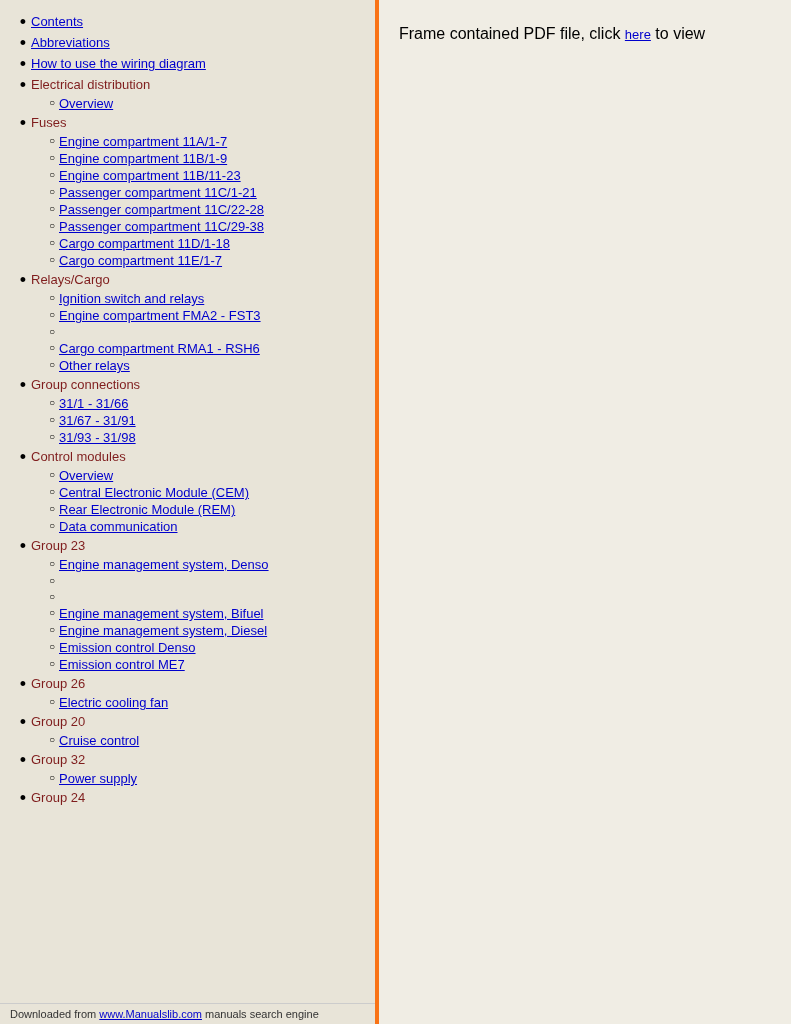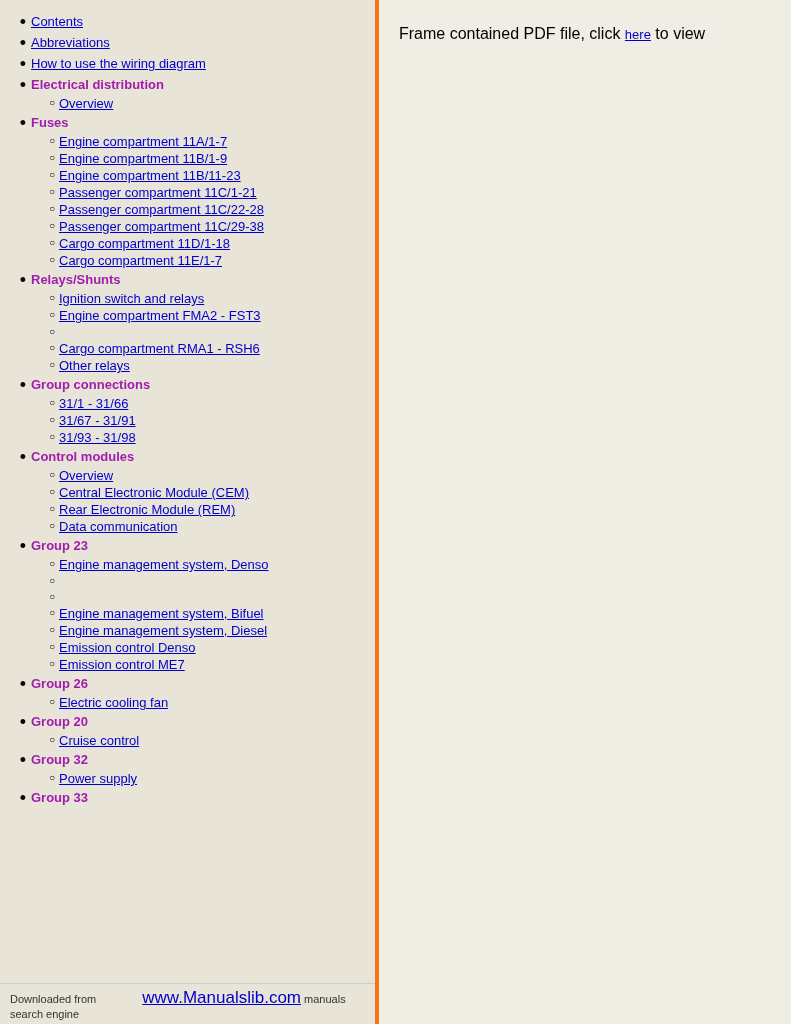--- a/index.html
+++ b/index.html
@@ -69,22 +69,22 @@
       min-width: 16px;
       text-align: center;
       font-size: 18px;
       line-height: 1;
       margin-top: -1px;
       color: #000;
     }
 
     .section-label {
       font-size: 13px;
-      color: #a21caf;
-      font-weight: bold;
+      color: #7f1d1d;
+      font-weight: normal;
     }
 
     ul.sub-level {
       list-style: none;
       padding: 0;
       margin: 2px 0 2px 30px;
     }
 
     ul.sub-level > li {
       display: flex;
@@ -115,22 +115,21 @@
       width: 375px;
       background-color: #e8e4d8;
       font-size: 11px;
       color: #333;
       padding: 4px 10px;
       border-top: 1px solid #ccc;
     }
 
     .footer a {
       color: #0000cc;
-      font-size: 17px;
-      margin-left: 43px;
+      font-size: 11px;
     }
   </style>
 </head>
 <body>
 
 <div class="layout">
   <div class="sidebar">
     <ul class="top-level" id="nav-list">
     <li>
           <div class="bullet-row">
@@ -198,21 +197,21 @@
             </li>
             <li>
               <span class="sub-bullet">○</span>
               <a href="#">Cargo compartment 11E/1-7</a>
             </li>
           </ul>
         </li>
         <li>
           <div class="bullet-row">
             <span class="bullet-dot">•</span>
-            <span class="section-label">Relays/Shunts</span>
+            <span class="section-label">Relays/Cargo</span>
           </div>
           <ul class="sub-level">
             <li>
               <span class="sub-bullet">○</span>
               <a href="#">Ignition switch and relays</a>
             </li>
             <li>
               <span class="sub-bullet">○</span>
               <a href="#">Engine compartment FMA2 - FST3</a>
             </li>
@@ -339,21 +338,21 @@
           <ul class="sub-level">
             <li>
               <span class="sub-bullet">○</span>
               <a href="#">Power supply</a>
             </li>
           </ul>
         </li>
         <li>
           <div class="bullet-row">
             <span class="bullet-dot">•</span>
-            <span class="section-label">Group 33</span>
+            <span class="section-label">Group 24</span>
           </div>
         </li>
       </ul>
     <div class="footer">
       <span>Downloaded from </span><a href="#">www.Manualslib.com</a><span> manuals search engine</span>
     </div>
   </div>
   <div class="main-content">
     <p class="pdf-frame-text">
       <span>Frame contained PDF file, click </span><a href="#">here</a><span> to view</span>

